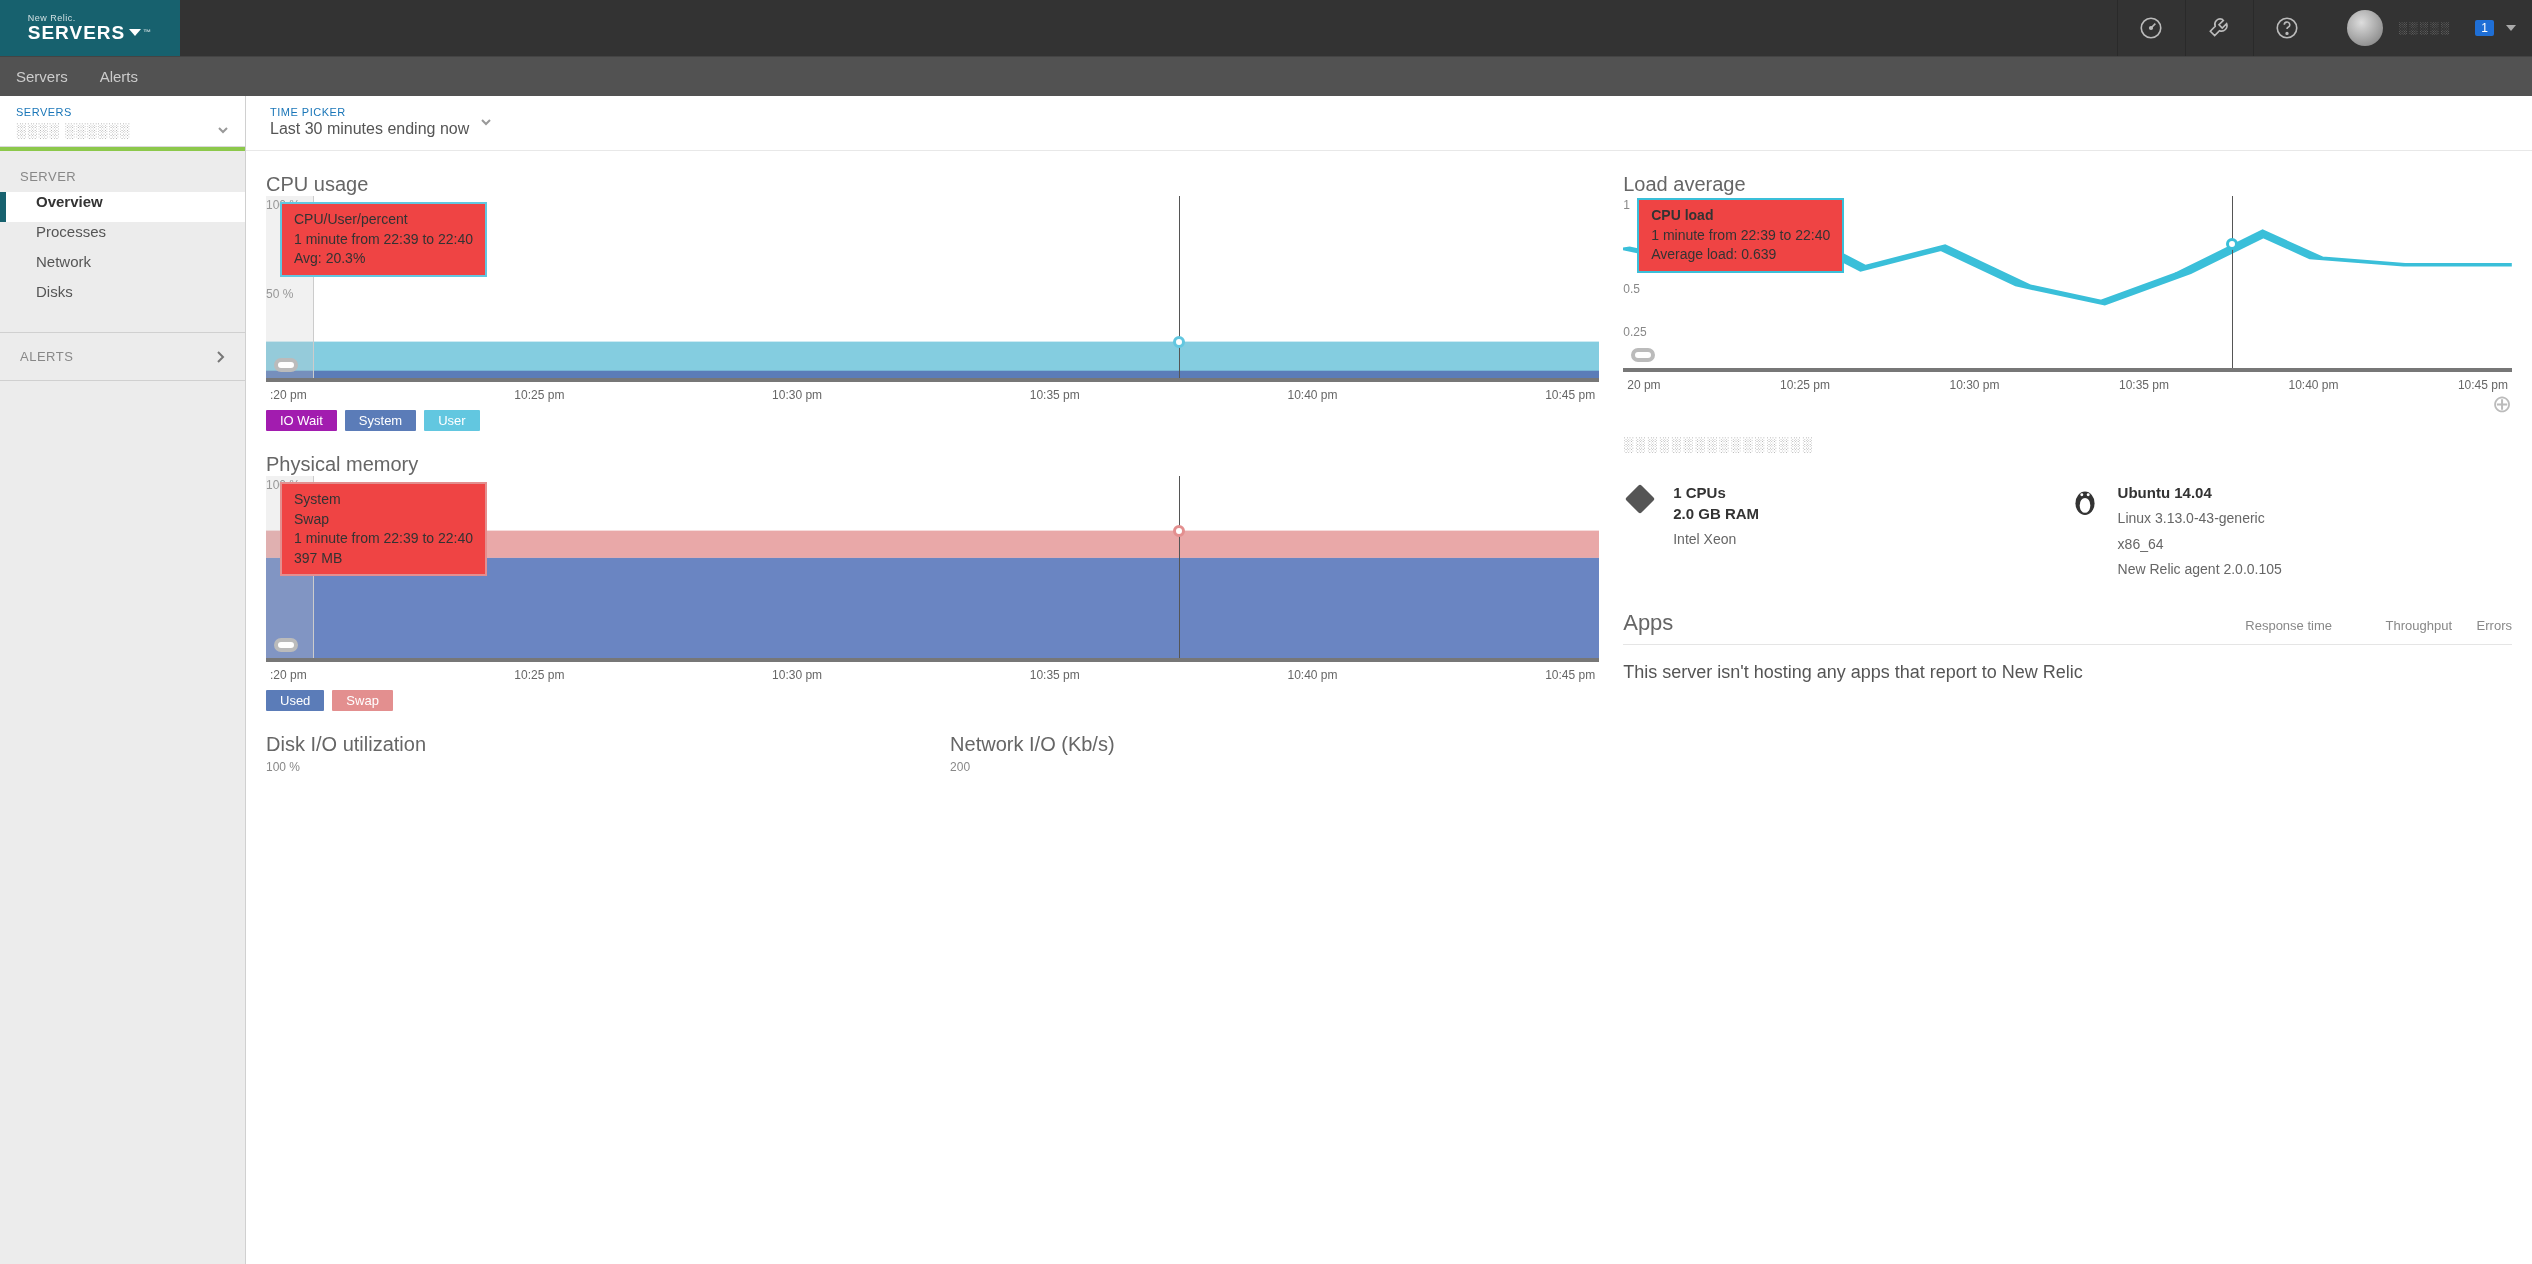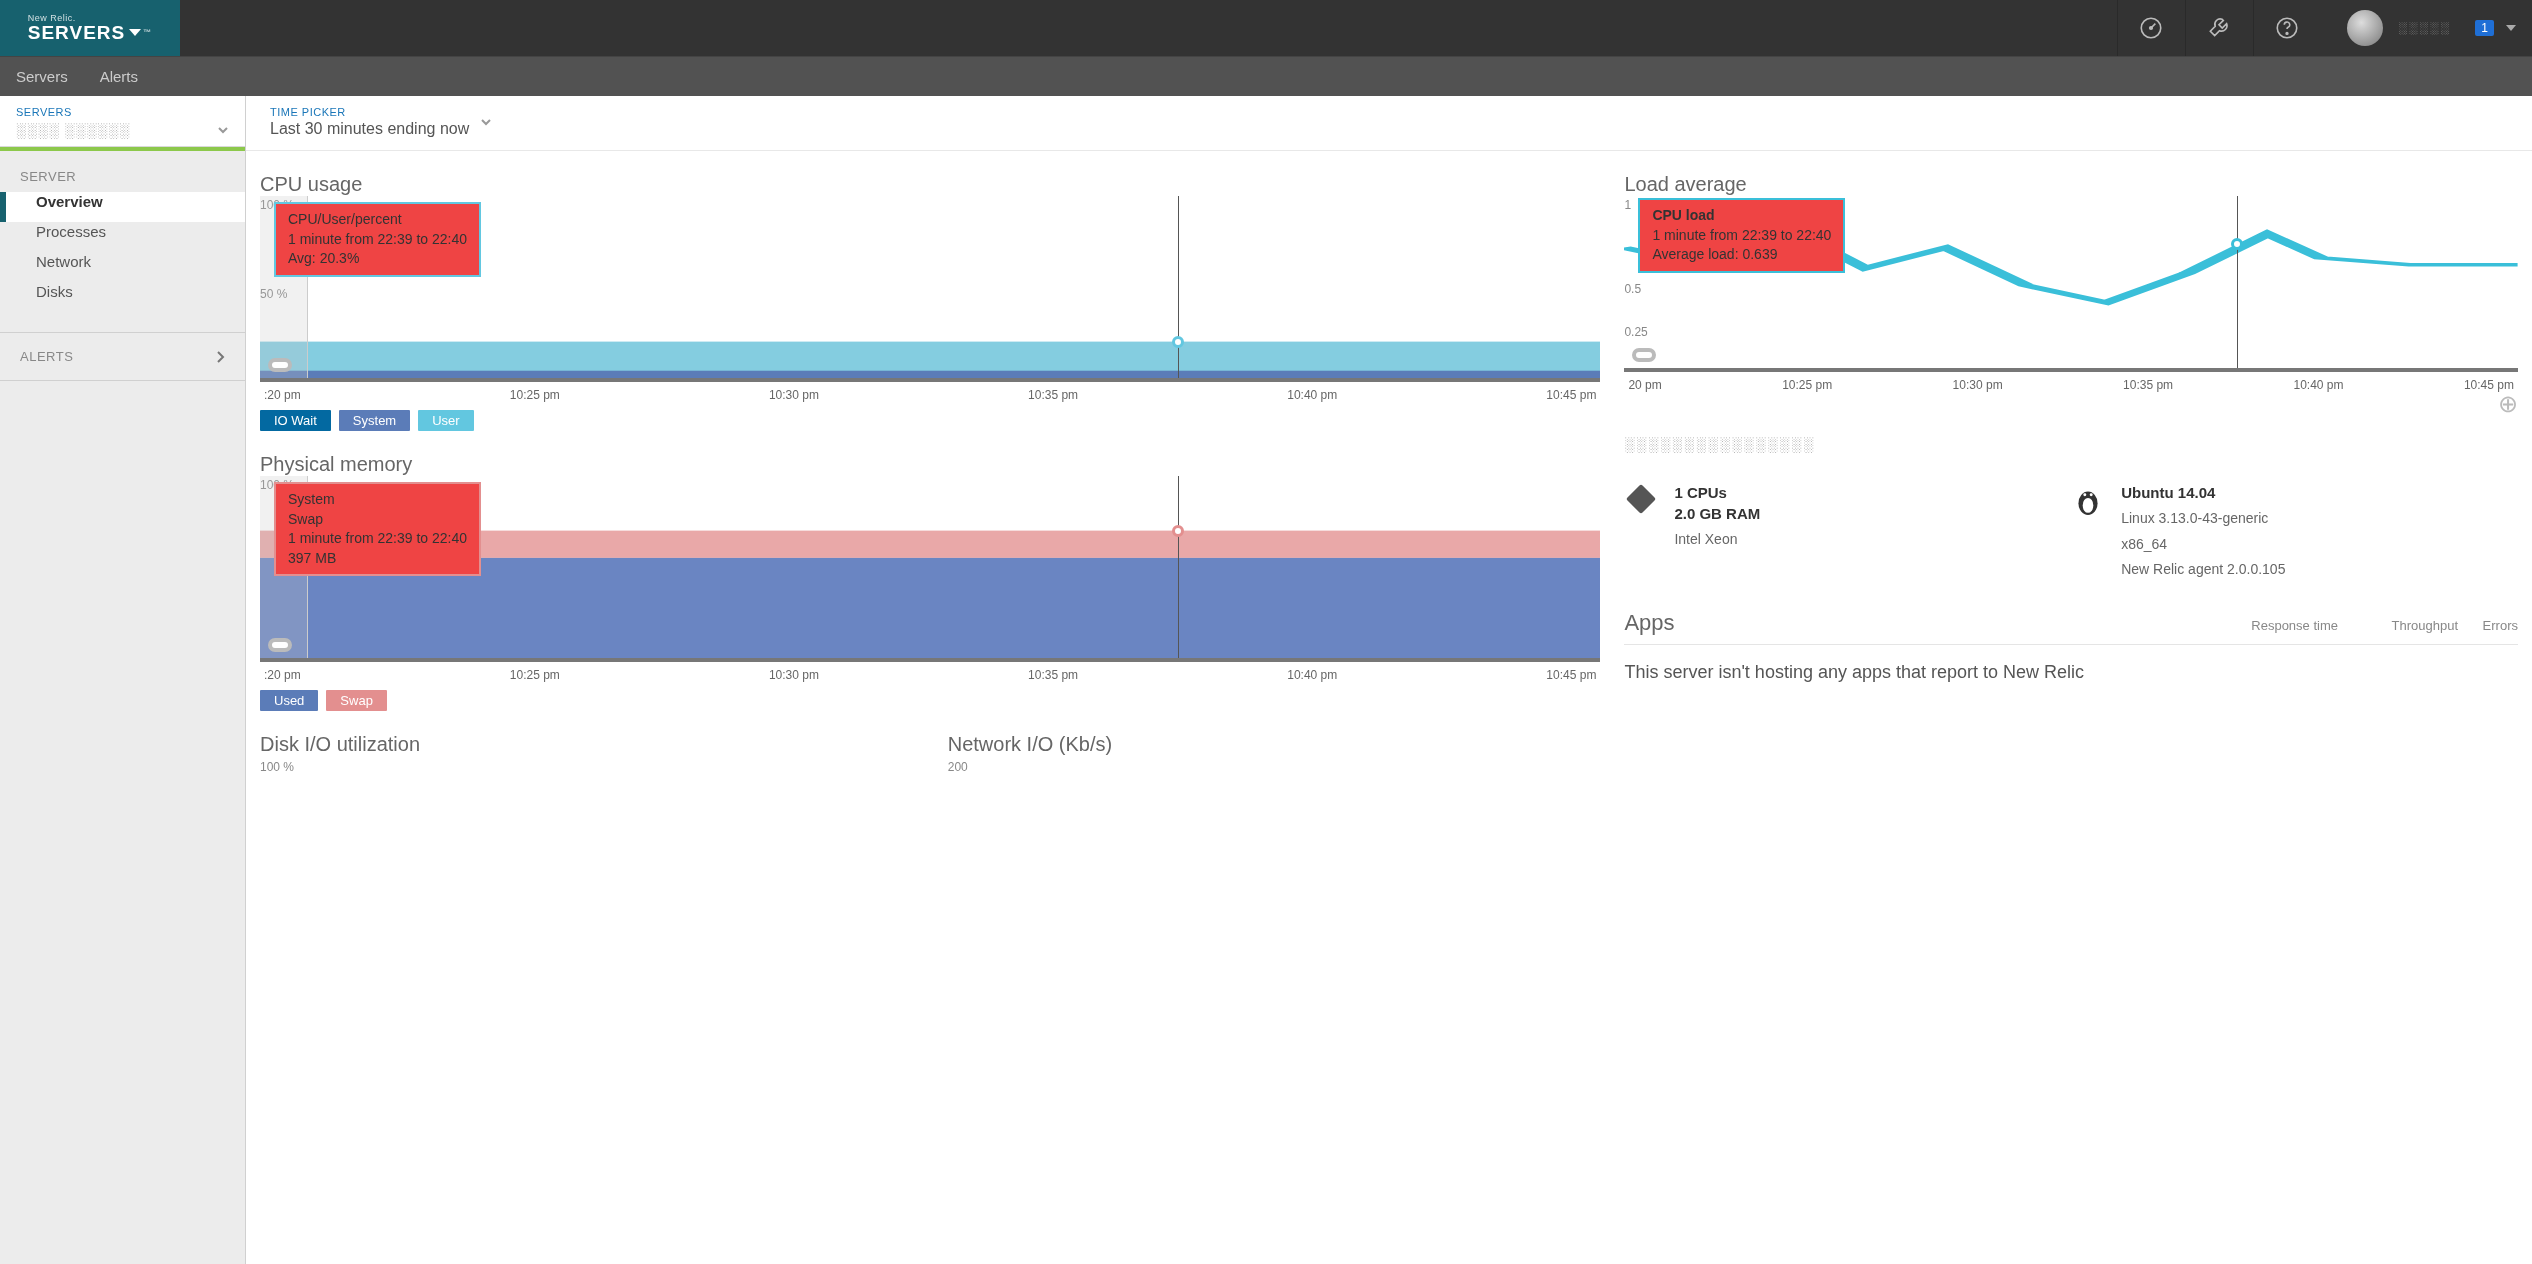--- a/index.html
+++ b/index.html
@@ -37,34 +37,34 @@
   .navitem.active{background:#fff;border-left:6px solid #17616e;padding-left:30px;font-weight:700;color:#333;}
   .group-head.collapsible{border-top:1px solid #d0d0d0;border-bottom:1px solid #d0d0d0;display:flex;align-items:center;justify-content:space-between;padding:16px 20px;cursor:pointer;}
   .group-head.collapsible svg{width:10px;height:14px;stroke:#777;fill:none;stroke-width:2;}
   
   .content{flex:1;overflow:auto;}
   .picker{border-bottom:1px solid #e8e8e8;padding:10px 24px 12px;display:flex;align-items:center;gap:10px;cursor:pointer;}
   .picker .col{display:flex;flex-direction:column;}
   .picker .lbl{font-size:11px;letter-spacing:.5px;color:#1a76b8;}
   .picker .val{font-size:16px;color:#555;margin-top:2px;}
   .picker svg{width:14px;height:14px;stroke:#999;fill:none;stroke-width:2;}
-  .dash{display:flex;gap:24px;padding:22px 14px 60px;}
+  .dash{display:flex;gap:24px;padding:22px 20px 60px;}
   .left{flex:1.5;min-width:0;display:flex;flex-direction:column;gap:22px;}
   .right{flex:1;min-width:0;display:flex;flex-direction:column;gap:20px;}
   .chart-title{font-size:20px;color:#666;}
   .chart-box{position:relative;height:186px;border-bottom:4px solid #777;background:#fff;}
   .chart-box.small{height:176px;}
   .yaxis{position:absolute;left:0;top:0;bottom:0;width:40px;}
   .yaxis span{position:absolute;left:0;font-size:12px;color:#888;}
   .plot{position:absolute;left:0;right:0;top:0;bottom:0;}
   .plot svg{width:100%;height:100%;}
   .axis-x{display:flex;justify-content:space-between;padding:6px 4px 0;font-size:12px;color:#666;}
   .legend{display:flex;gap:8px;margin-top:8px;}
   .legend span{font-size:13px;color:#fff;padding:3px 14px;border-radius:1px;cursor:pointer;}
-  .pill-green{background:#0369a1;}
+  .pill-green{background:#a21caf;}
   .pill-blue{background:#5b7cb8;}
   .pill-cyan{background:#62c7e0;}
   .pill-red{background:#e38f8f;}
   .tooltip{position:absolute;background:#ef4444;border:2px solid #62c7e0;padding:6px 12px;font-size:14px;color:#333;line-height:1.4;z-index:5;}
   .tooltip.red{border-color:#e38f8f;}
   .slider-handle{position:absolute;left:8px;bottom:6px;width:24px;height:14px;border-radius:14px;background:#fff;border:4px solid #bbb;cursor:ew-resize;}
   .lefthl{position:absolute;left:0;top:0;bottom:0;width:48px;background:rgba(200,200,200,.25);border-right:1px solid #ccc;}
   .vline{position:absolute;top:0;bottom:0;width:1px;background:#555;}
   .dot{position:absolute;width:12px;height:12px;border-radius:50%;background:#fff;border:3px solid #62c7e0;transform:translate(-50%,-50%);}
   .dot.red{border-color:#e38f8f;}

